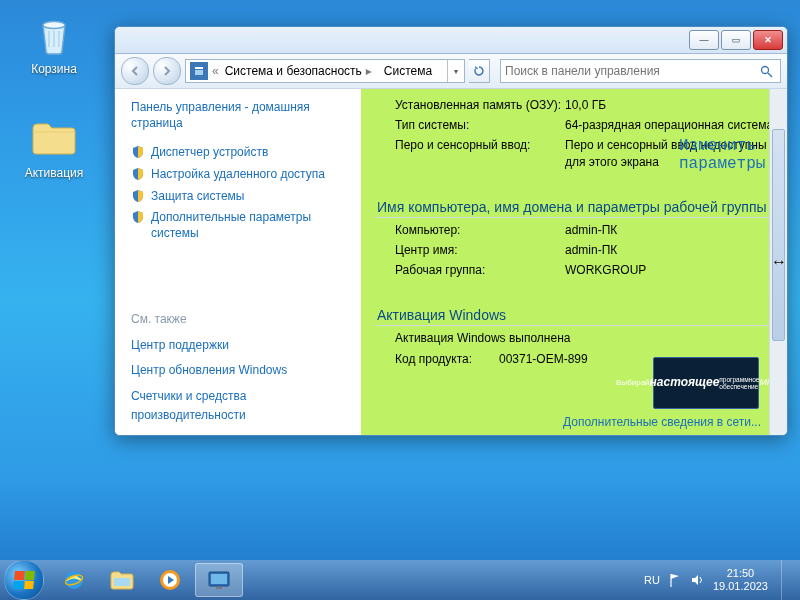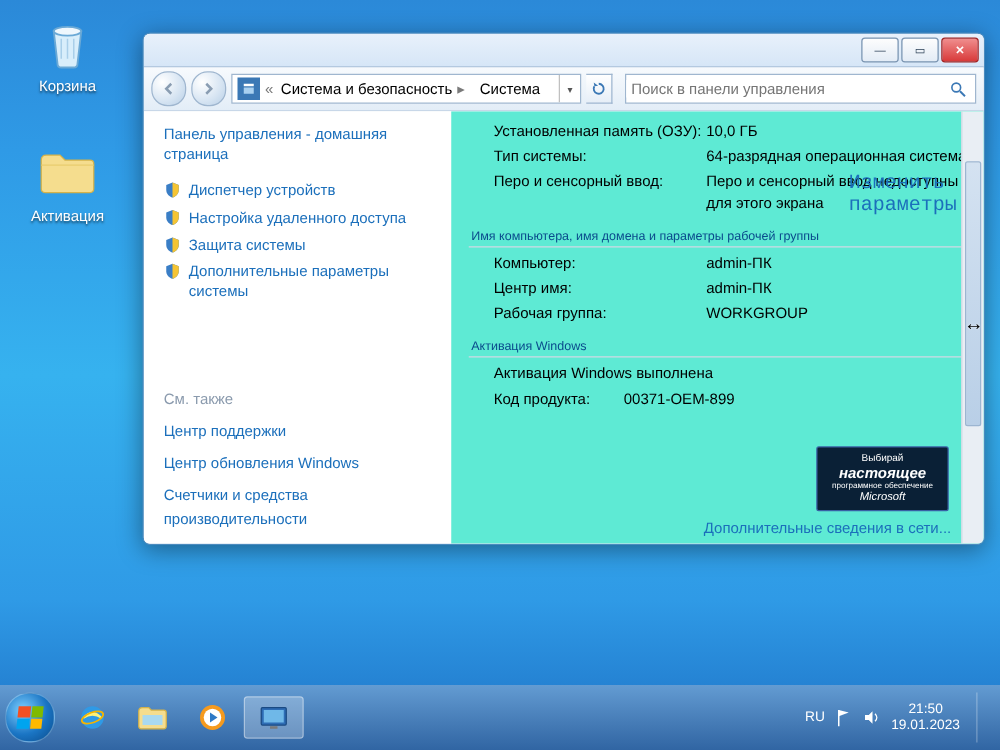--- a/index.html
+++ b/index.html
@@ -24,33 +24,33 @@
   .searchbox input{border:none;outline:none;flex:1;font-size:12px;padding:0 4px;color:#888;}
   .searchbox .sicon{width:20px;color:#3b78b5;text-align:center;font-size:12px;}
   .body{flex:1;display:flex;overflow:hidden;}
   .sidebar{width:216px;background:#fff;padding:10px 14px 10px 16px;display:flex;flex-direction:column;gap:6px;overflow:hidden;}
   .cphome{color:#1b6fbb;font-size:12px;line-height:1.35;margin-bottom:8px;}
   .sblink{display:flex;align-items:flex-start;gap:6px;color:#1b6fbb;font-size:12px;line-height:1.3;}
   .sblink .shield{flex:0 0 14px;width:14px;height:14px;}
   .spacer{flex:1;}
   .seealso{color:#8a9aad;font-size:12px;margin-bottom:4px;}
   .salink{color:#1b6fbb;font-size:12px;line-height:1.6;}
-  .main{flex:1;background:#5eead4;padding:4px 10px 4px 14px;overflow:hidden;position:relative;}
+  .main{flex:1;background:#bef264;padding:4px 10px 4px 14px;overflow:hidden;position:relative;}
   .mainscroll{position:absolute;right:0;top:0;bottom:0;width:17px;background:#e9eef4;border-left:1px solid #d0d9e4;}
   .sbthumb{position:absolute;left:2px;right:2px;top:40px;height:210px;background:linear-gradient(180deg,#d4e2f1,#b9cfe7);border:1px solid #9cb5d1;border-radius:2px;}
   .row{display:flex;align-items:flex-start;margin:4px 0 4px 20px;font-size:12px;line-height:1.35;}
   .k{flex:0 0 170px;color:#000;}
   .v{flex:1;color:#000;}
-  .section{color:#0a4b8c;font-size:10px;border-bottom:1px solid #d0d9e4;padding:6px 0 2px 2px;margin-top:8px;}
+  .section{color:#0a4b8c;font-size:14px;border-bottom:1px solid #d0d9e4;padding:6px 0 2px 2px;margin-top:23px;}
   .changelink{color:#1b6fbb;font-size:16px;display:flex;align-items:flex-end;gap:4px;position:absolute;right:26px;top:48px;width:86px;font-family:Liberation Mono, monospace;}
-  .genuine{position:absolute;right:28px;bottom:26px;width:100px;height:46px;background:#0a2036;border:1px solid #3860a4;border-radius:2px;color:#fff;font-size:8px;display:flex;flex-direction:column;align-items:center;justify-content:center;text-align:left;line-height:1.1;padding:2px;}
+  .genuine{position:absolute;right:28px;bottom:26px;width:100px;height:46px;background:#0a2036;border:1px solid #3860a4;border-radius:2px;color:#fff;font-size:8px;display:flex;flex-direction:row;align-items:center;justify-content:center;text-align:left;line-height:1.1;padding:2px;}
   .genuine .big{font-size:12px;font-weight:bold;font-style:italic;}
   .onlinelink{position:absolute;right:26px;bottom:6px;color:#1b6fbb;font-size:12px;}
   
-  .taskbar{position:absolute;left:0;right:0;bottom:0;height:52px;background:linear-gradient(180deg,rgba(110,160,210,.85),rgba(50,100,160,.92));display:flex;align-items:center;padding:0 4px;}
+  .taskbar{position:absolute;left:0;right:0;bottom:0;height:40px;background:linear-gradient(180deg,rgba(110,160,210,.85),rgba(50,100,160,.92));display:flex;align-items:center;padding:0 4px;}
   .start{width:38px;height:38px;border-radius:19px;background:radial-gradient(circle at 35% 35%,#7ed0ff 0%,#1a75c4 55%,#0a4a8a 100%);display:flex;align-items:center;justify-content:center;margin-right:6px;border:1px solid rgba(255,255,255,.3);}
   .winflag{width:20px;height:18px;display:grid;grid-template-columns:1fr 1fr;grid-template-rows:1fr 1fr;gap:1px;transform:skewX(-6deg);}
   .winflag span:nth-child(1){background:#f25022;}
   .winflag span:nth-child(2){background:#7fba00;}
   .winflag span:nth-child(3){background:#00a4ef;}
   .winflag span:nth-child(4){background:#ffb900;}
   .tbicon{width:46px;height:32px;margin:0 1px;border-radius:3px;display:flex;align-items:center;justify-content:center;color:#fff;font-size:16px;}
   .tbicon.active{background:rgba(255,255,255,.25);border:1px solid rgba(255,255,255,.4);}
   .tray{margin-left:auto;display:flex;align-items:center;gap:9px;color:#fff;font-size:11px;padding-right:4px;}
   .clock{text-align:center;font-size:11px;line-height:1.2;}

